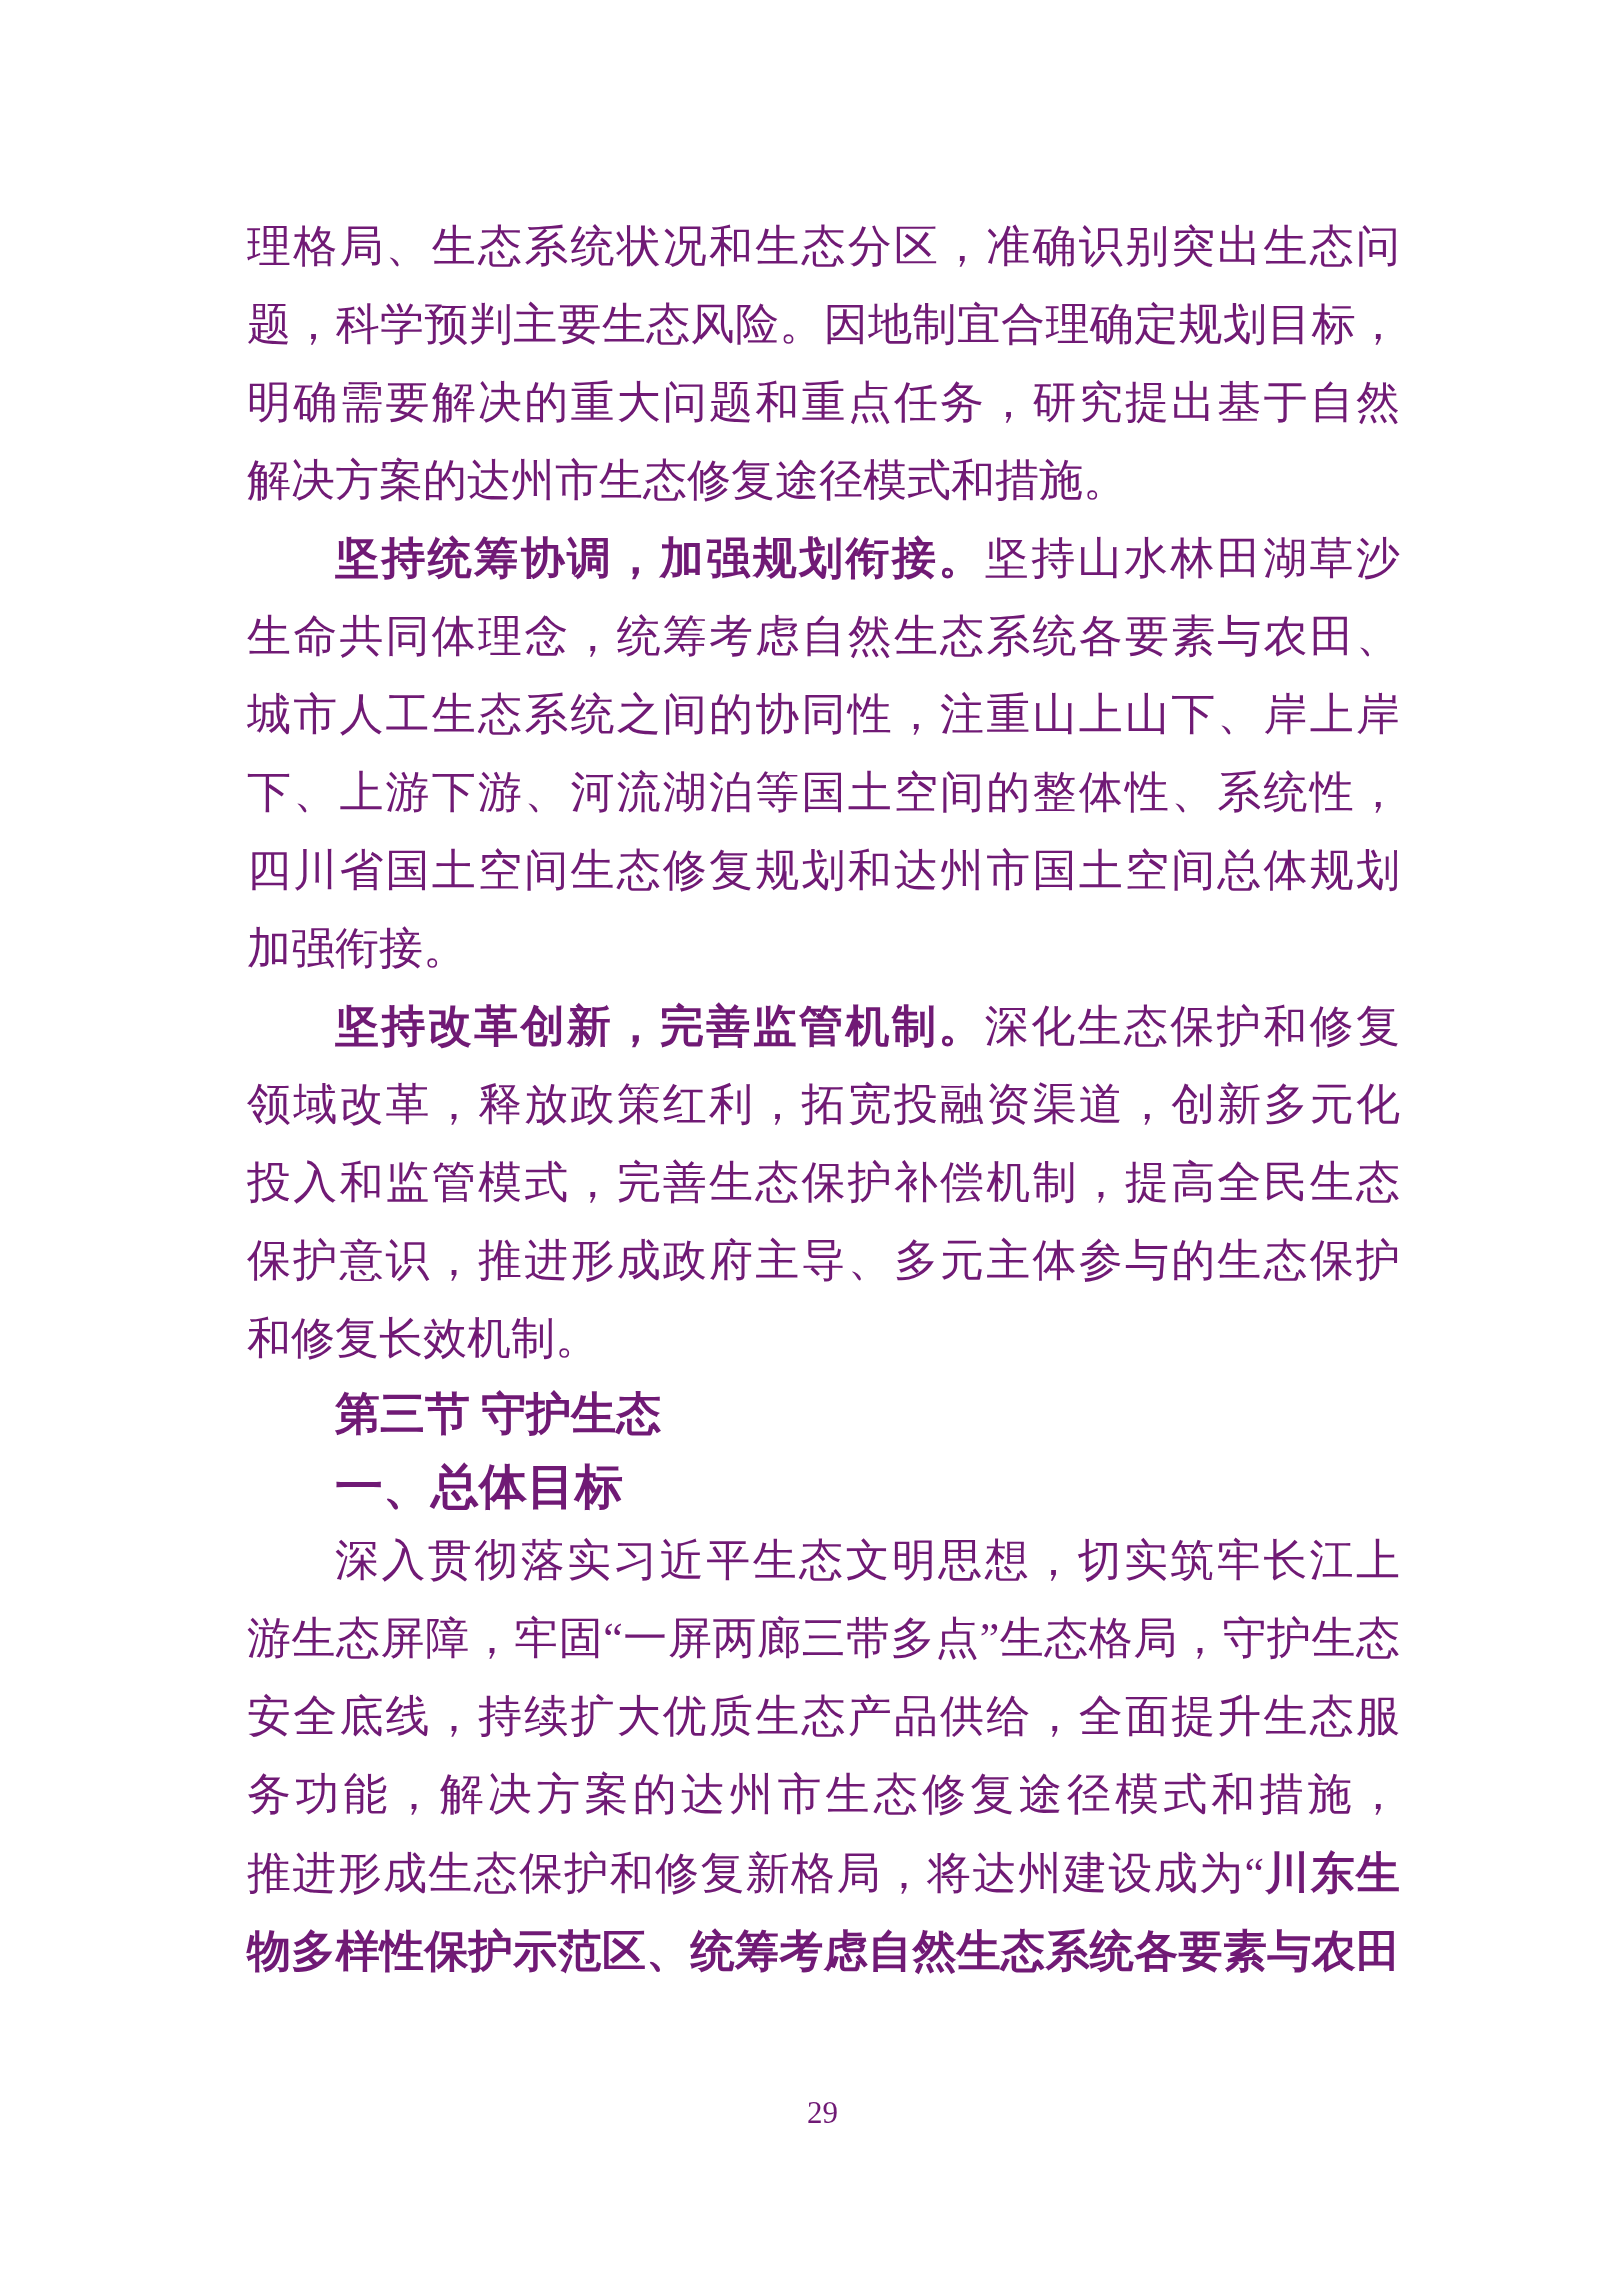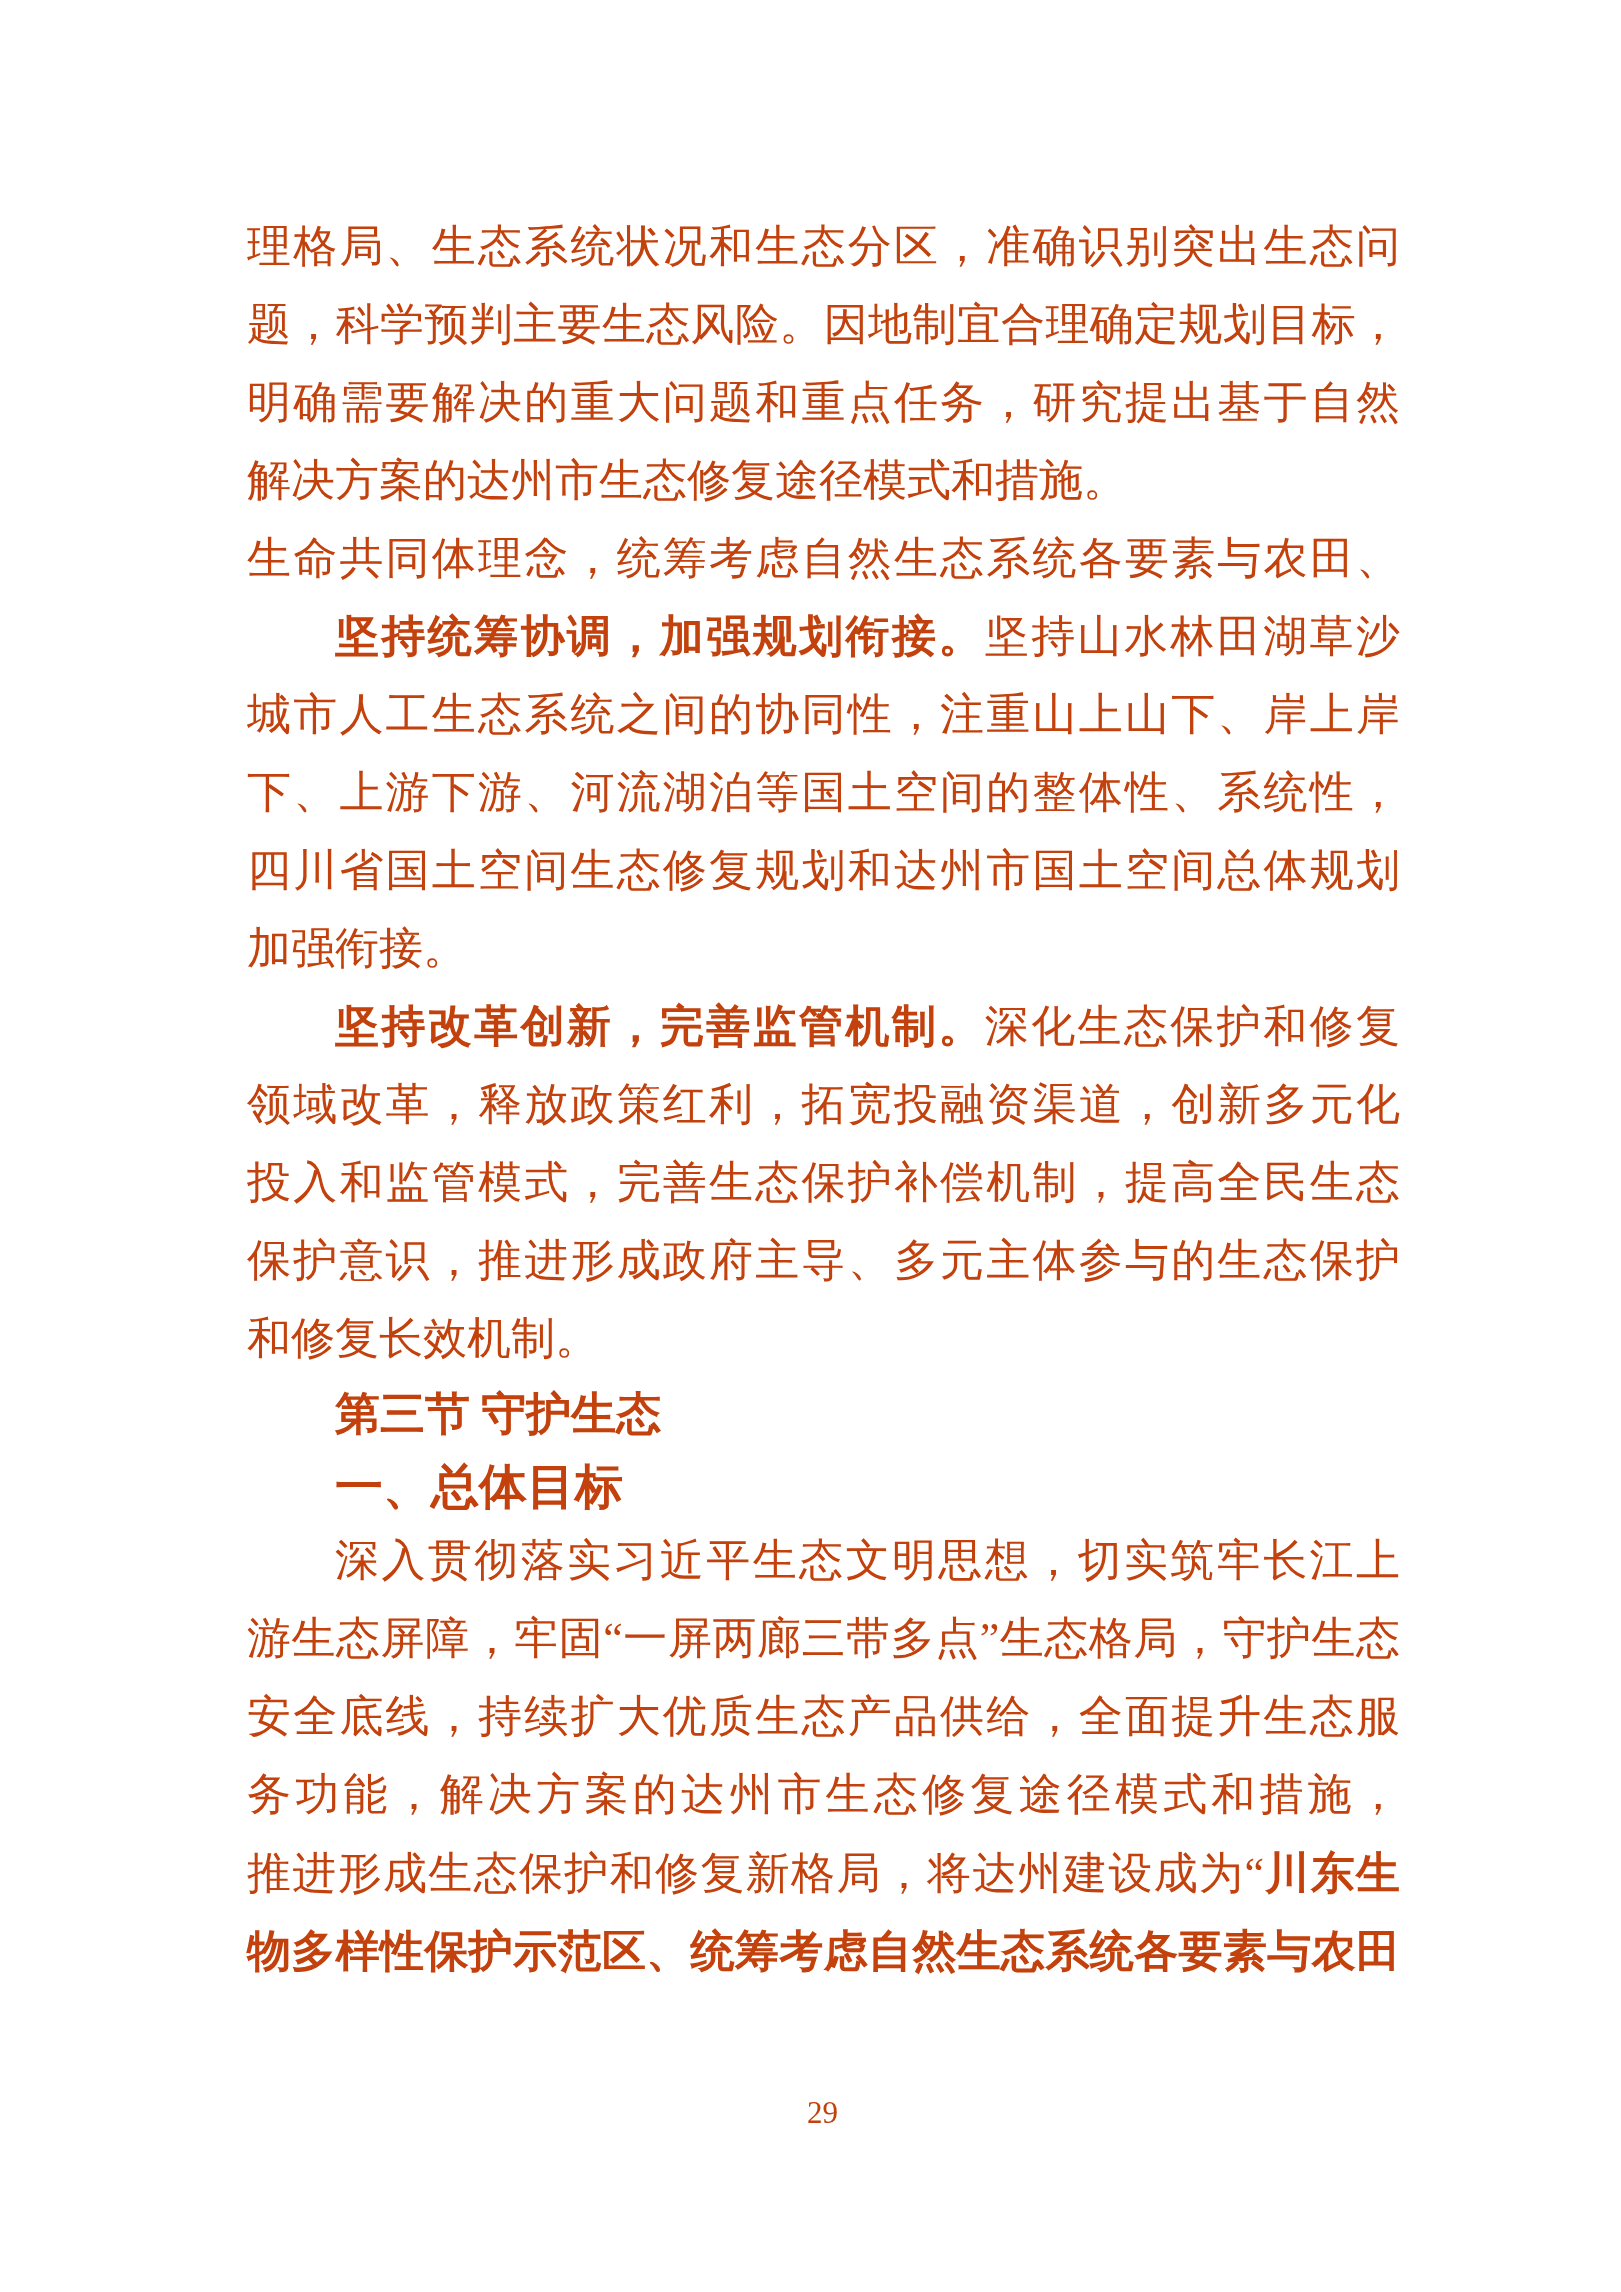--- a/index.html
+++ b/index.html
@@ -1,21 +1,21 @@
 <!DOCTYPE html>
 <html><head>
 <meta charset="utf-8">
 <style>
   html, body { margin: 0; padding: 0; background: #ffffff; }
   .page {
     position: relative;
     width: 1621px;
     height: 2293px;
     background: #ffffff;
-    color: #c2410c;
+    color: #701a75;
     font-family: "Liberation Serif", serif;
     overflow: hidden;
   }
   .text-block {
     position: absolute;
     left: 247px;
     top: 208px;
     width: 1153px;
   }
   .ln {
@@ -68,22 +68,22 @@
 <body>
 
 <div class="page">
   <div class="text-block">
 
     <div class="ln j">理格局、生态系统状况和生态分区，准确识别突出生态问</div>
     <div class="ln j">题，科学预判主要生态风险。因地制宜合理确定规划目标，</div>
     <div class="ln j">明确需要解决的重大问题和重点任务，研究提出基于自然</div>
     <div class="ln">解决方案的达州市生态修复途径模式和措施。</div>
 
+    <div class="ln j ind"><span class="lead">坚持统筹协调，加强规划衔接。</span><span>坚持山水林田湖草沙</span></div>
     <div class="ln j">生命共同体理念，统筹考虑自然生态系统各要素与农田、</div>
-    <div class="ln j ind"><span class="lead">坚持统筹协调，加强规划衔接。</span><span>坚持山水林田湖草沙</span></div>
     <div class="ln j">城市人工生态系统之间的协同性，注重山上山下、岸上岸</div>
     <div class="ln j">下、上游下游、河流湖泊等国土空间的整体性、系统性，</div>
     <div class="ln j">四川省国土空间生态修复规划和达州市国土空间总体规划</div>
     <div class="ln">加强衔接。</div>
 
     <div class="ln j ind"><span class="lead">坚持改革创新，完善监管机制。</span><span>深化生态保护和修复</span></div>
     <div class="ln j">领域改革，释放政策红利，拓宽投融资渠道，创新多元化</div>
     <div class="ln j">投入和监管模式，完善生态保护补偿机制，提高全民生态</div>
     <div class="ln j">保护意识，推进形成政府主导、多元主体参与的生态保护</div>
     <div class="ln">和修复长效机制。</div>

